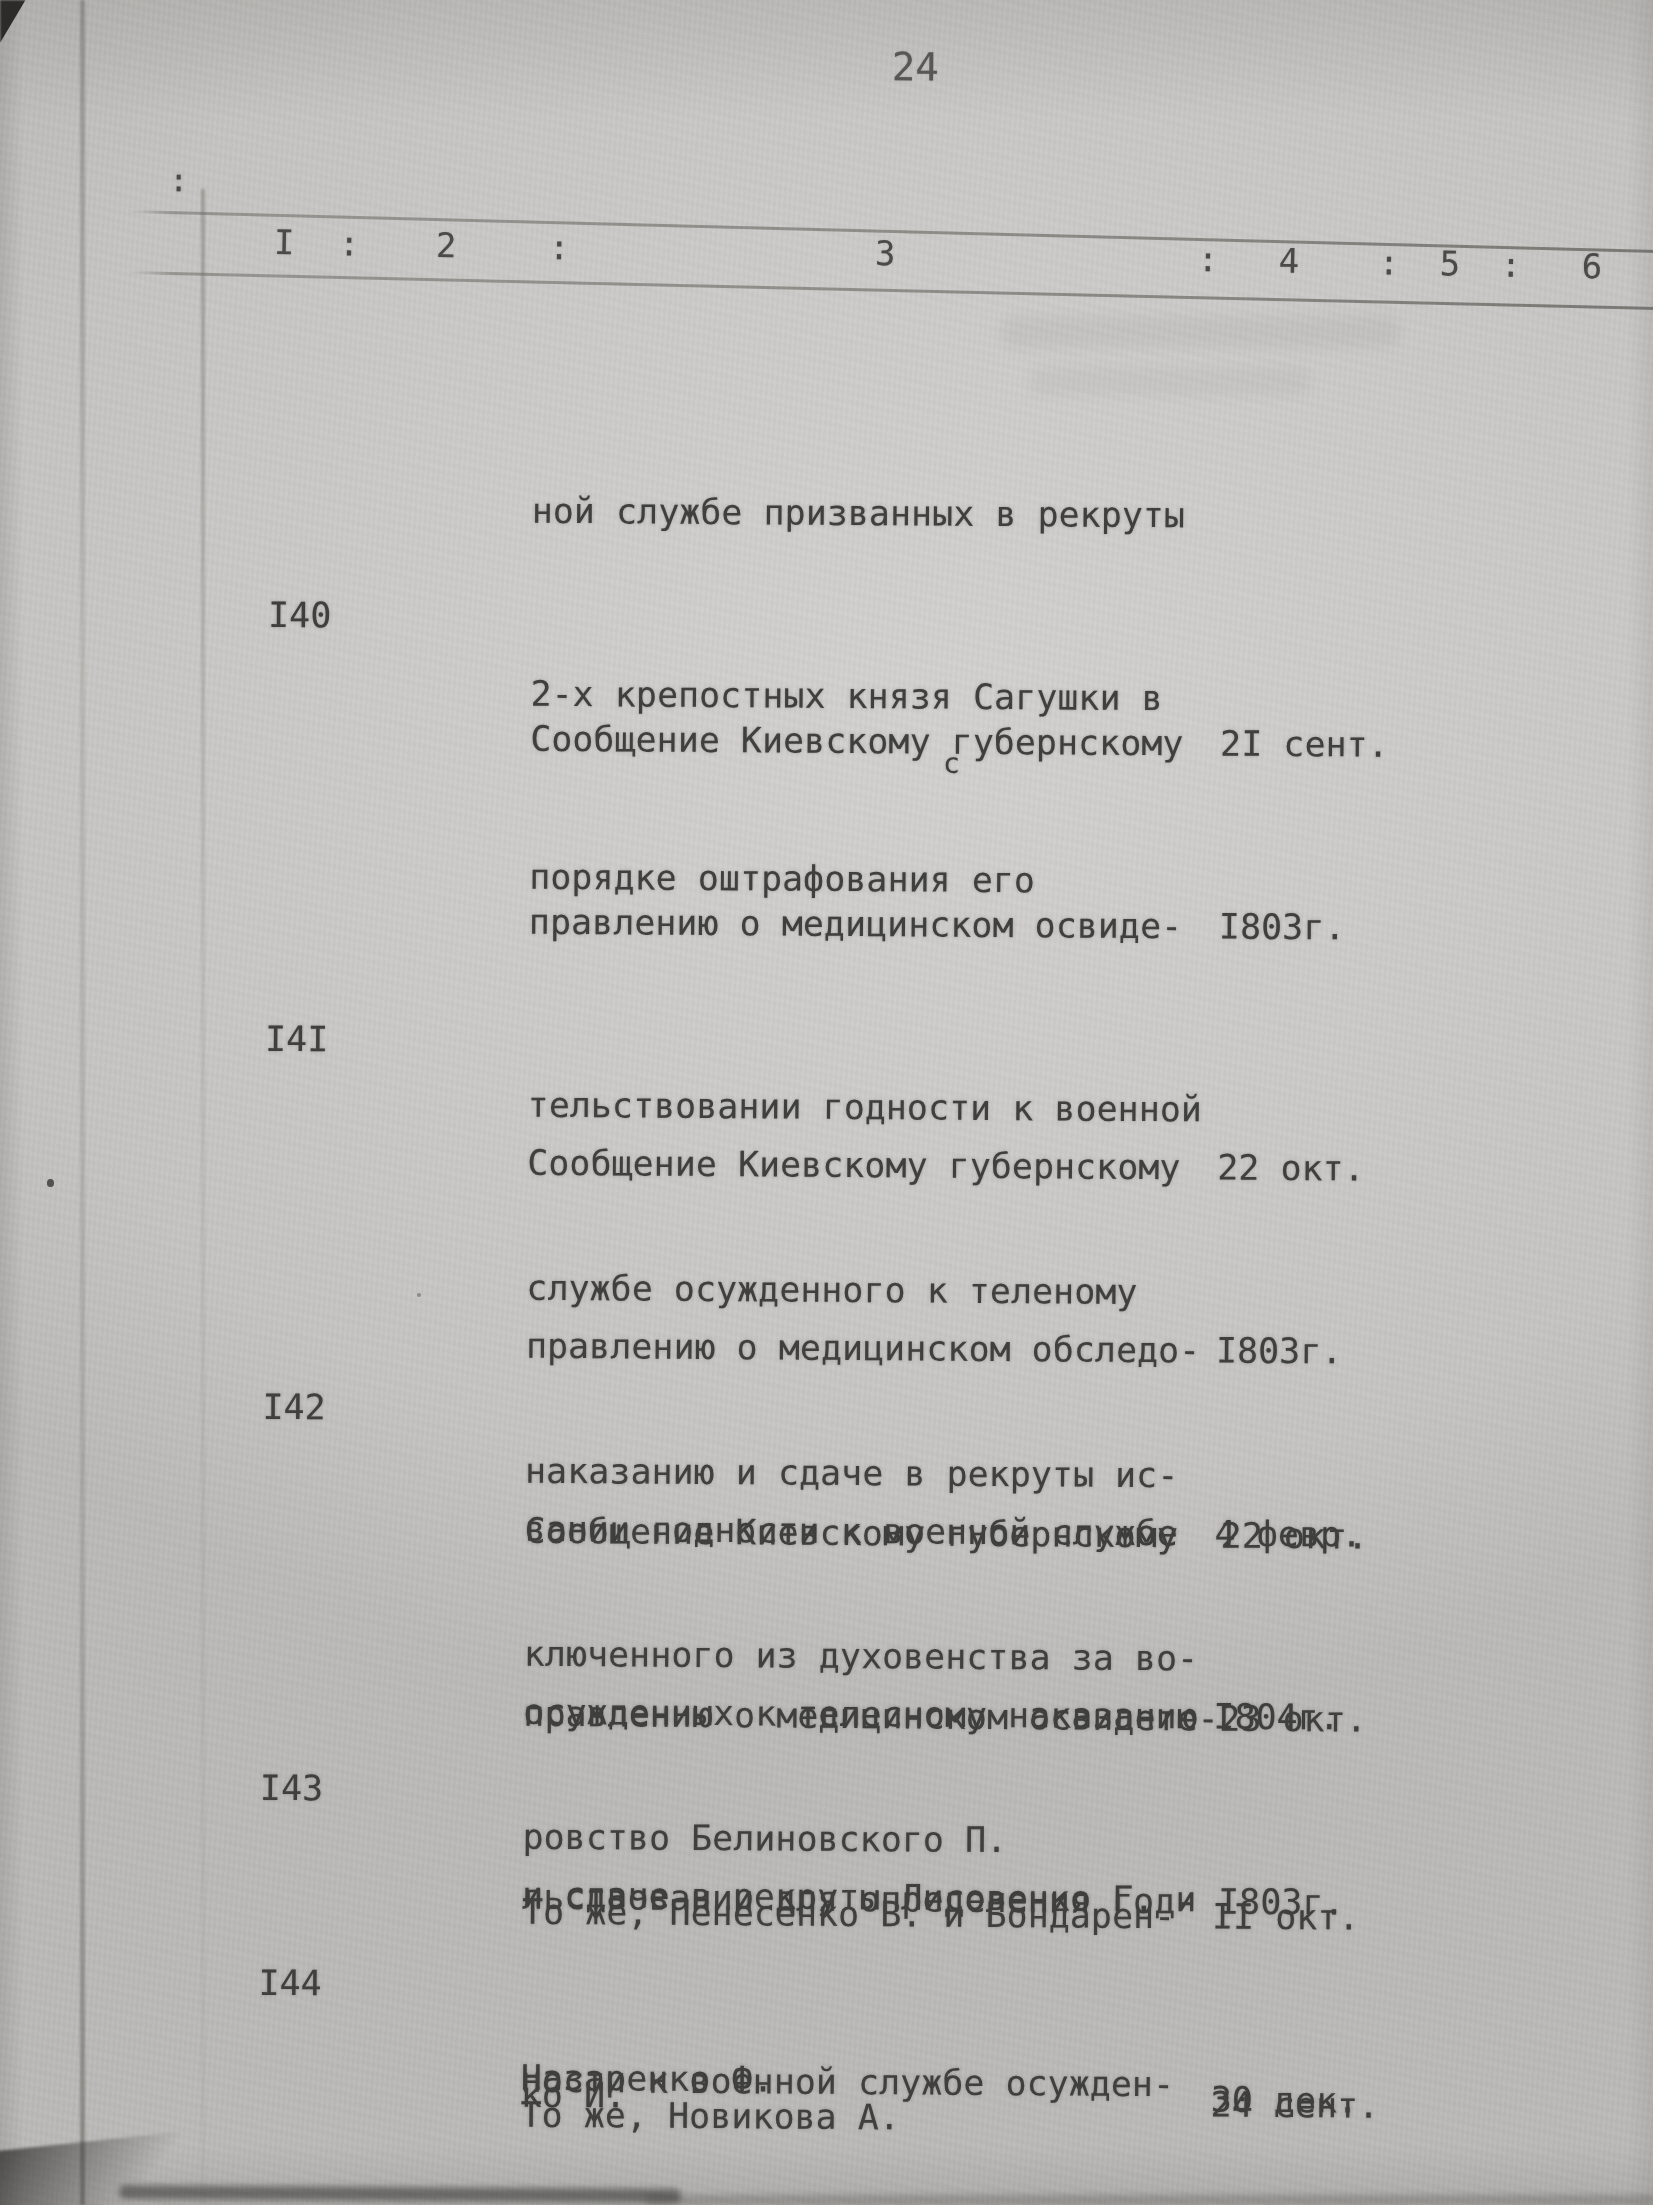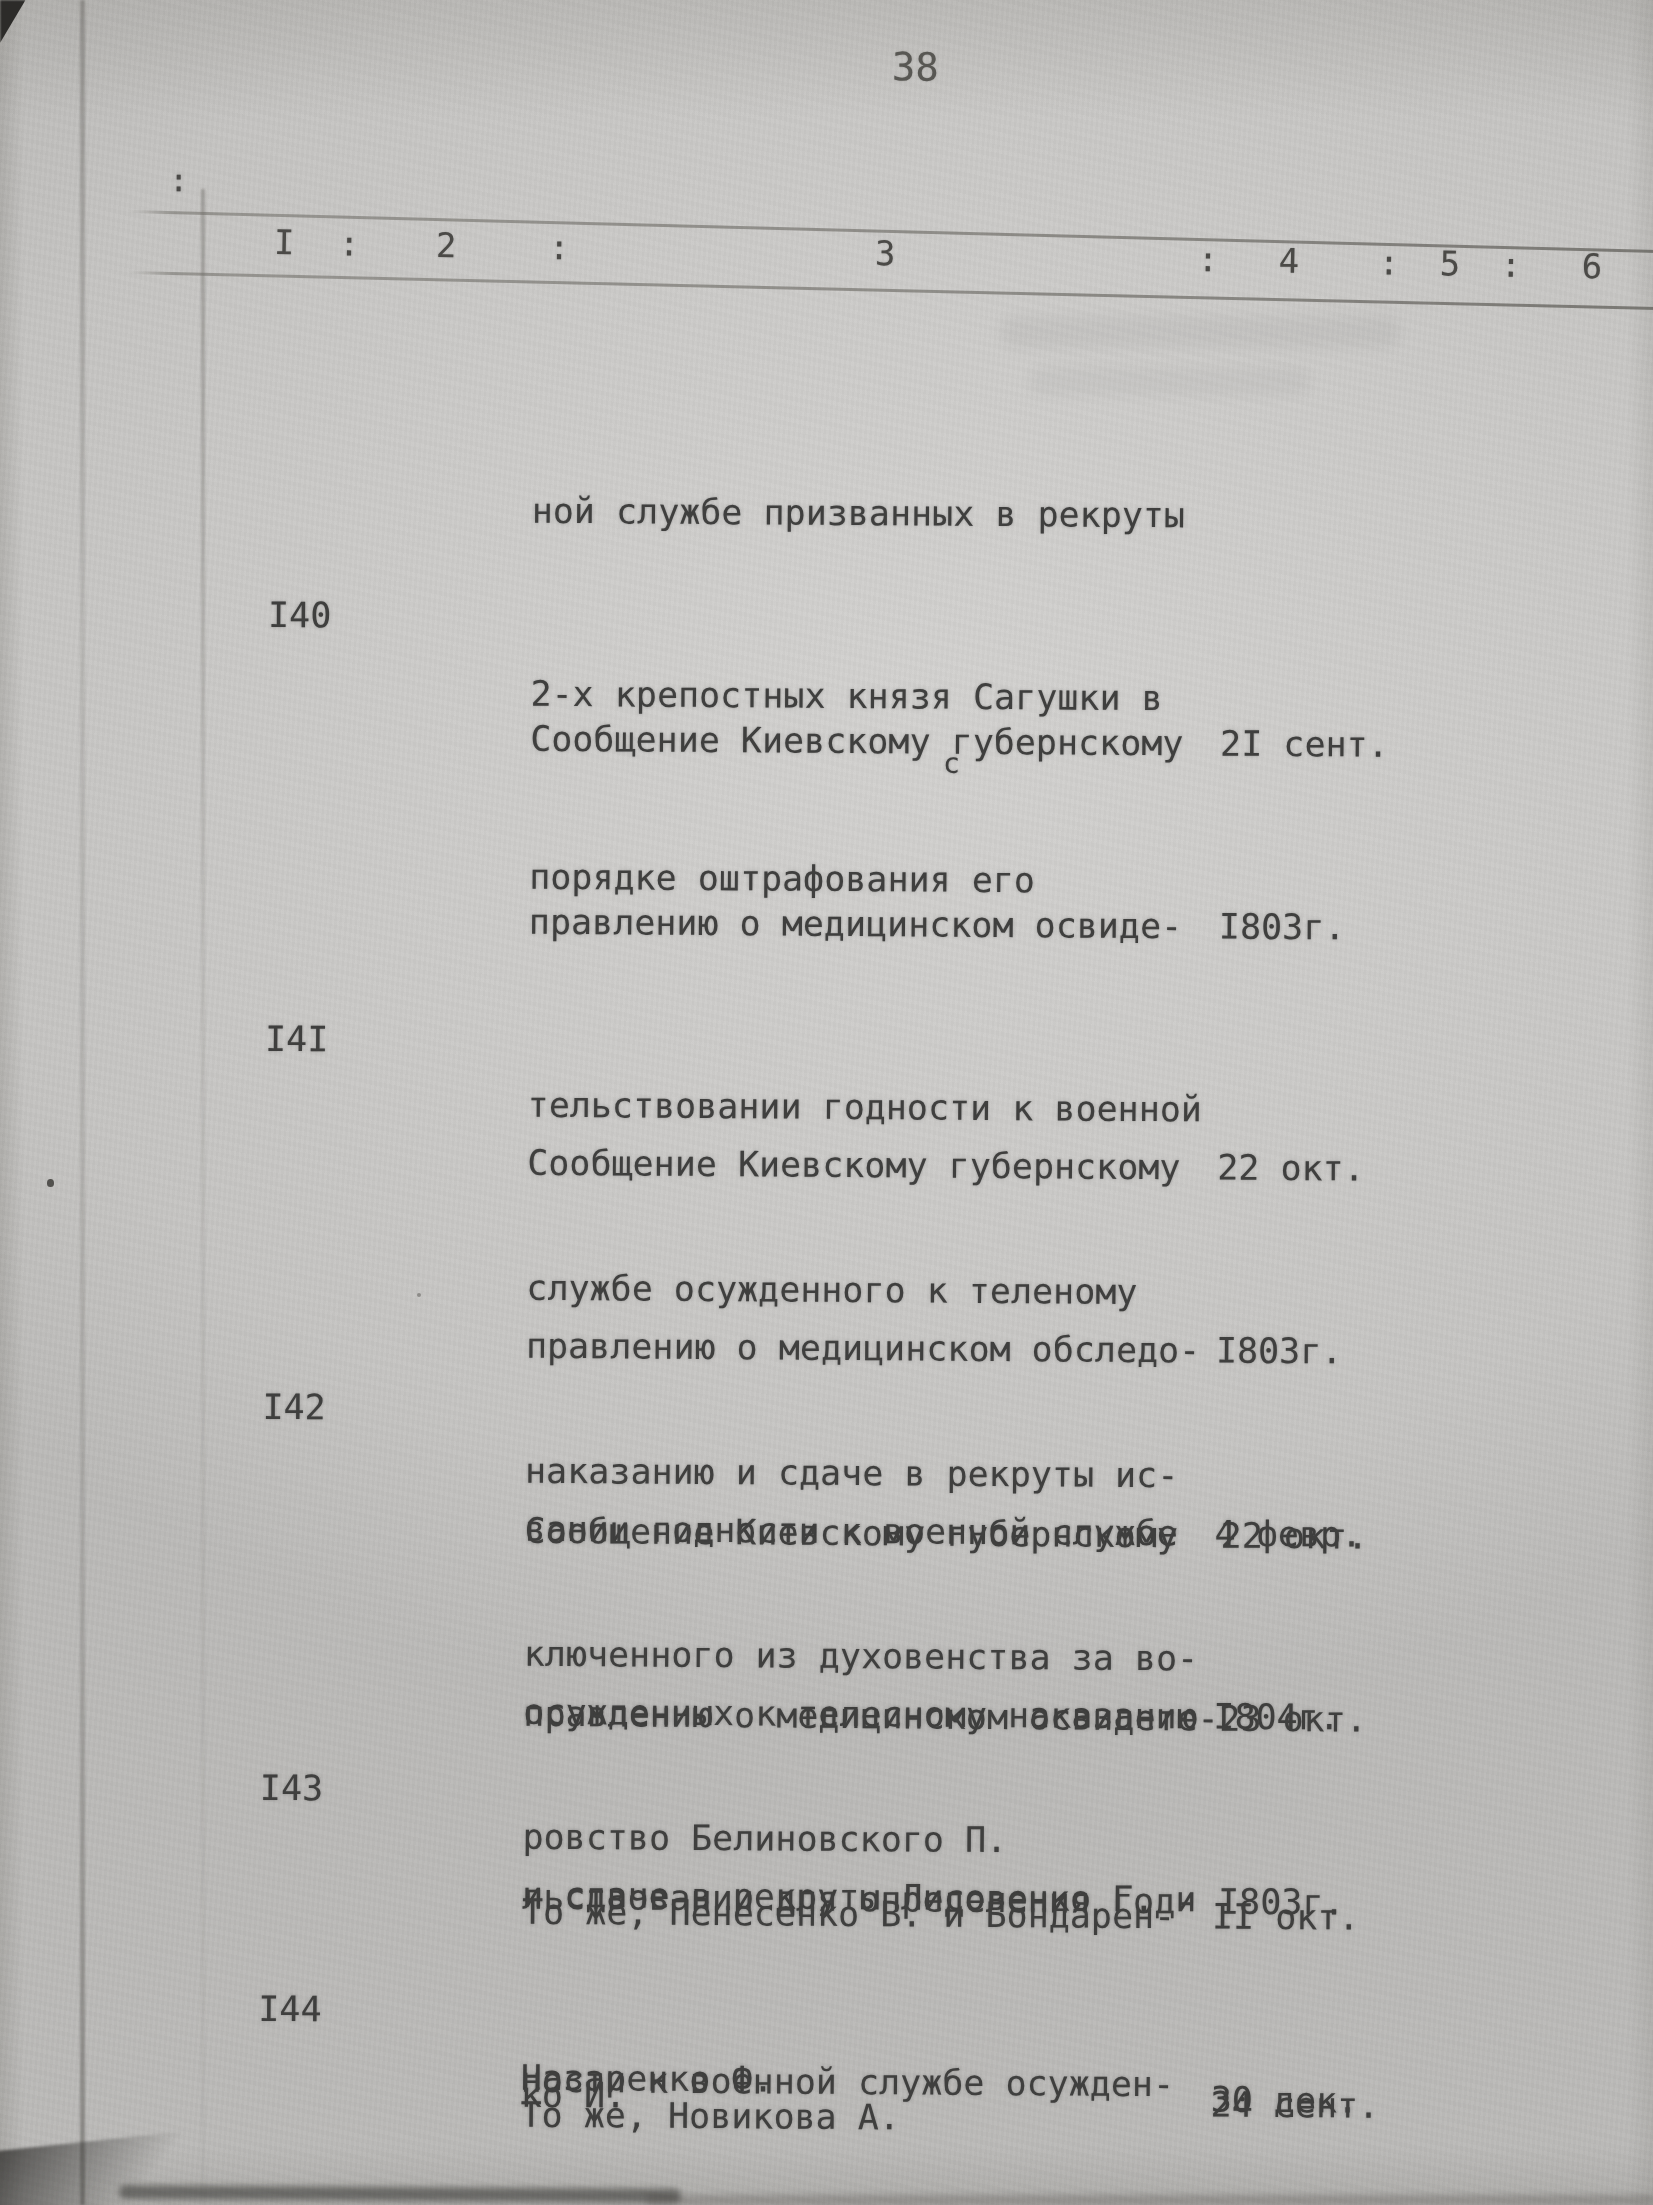--- a/index.html
+++ b/index.html
@@ -86,21 +86,21 @@
     <span style="left:1198px">:</span>
     <span style="left:1279px">4</span>
     <span style="left:1379px">:</span>
     <span style="left:1440px">5</span>
     <span style="left:1501px">:</span>
     <span style="left:1582px">6</span>
   </div>
 
   <div id="content">
 
-    <div class="tw pageno">38</div>
+    <div class="tw pageno">24</div>
     <div class="tw stray">:</div>
 
     <div class="entry" style="top:357px">
       <div class="tw desc">
         <div>ной службе призванных в рекруты</div>
         <div>2-х крепостных князя Сагушки в</div>
         <div>порядке оштрафования его</div>
       </div>
     </div>
 
@@ -164,21 +164,21 @@
         <div>ко И.</div>
       </div>
       <div class="tw dates">
         <div>II окт.</div>
         <div>30 дек.</div>
         
       </div>
     </div>
 
     <div class="entry" style="top:1946px">
-      <div class="tw num" style="top:33px">I44</div>
+      <div class="tw num" style="top:7px">I44</div>
       <div class="tw desc" style="top:15.3px">
         <div>То же, Новикова А.</div>
       </div>
       <div class="tw dates">
         <div>24 сент.</div>
         
         
         
       </div>
     </div>

